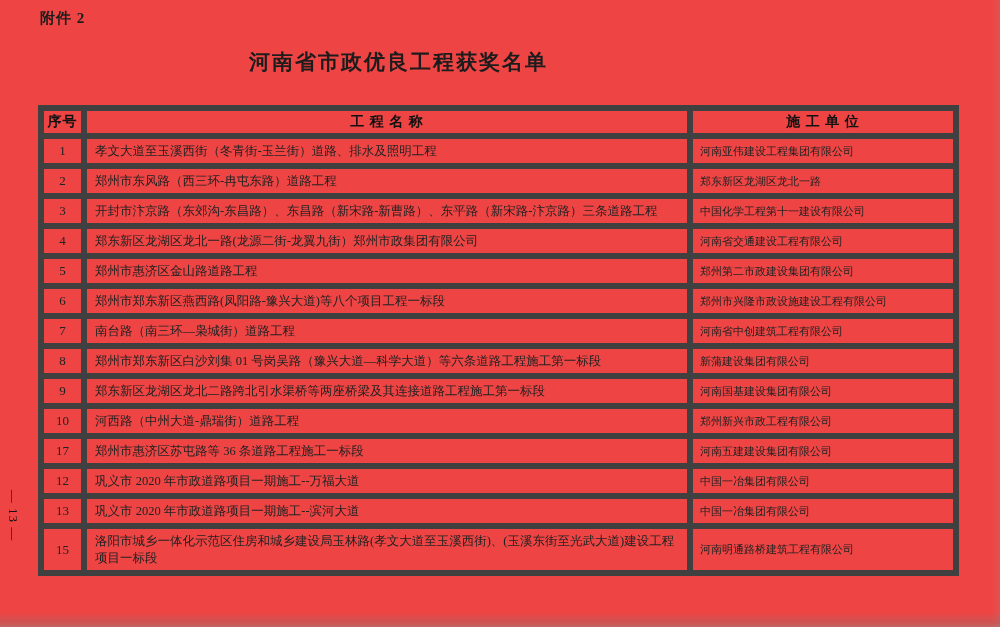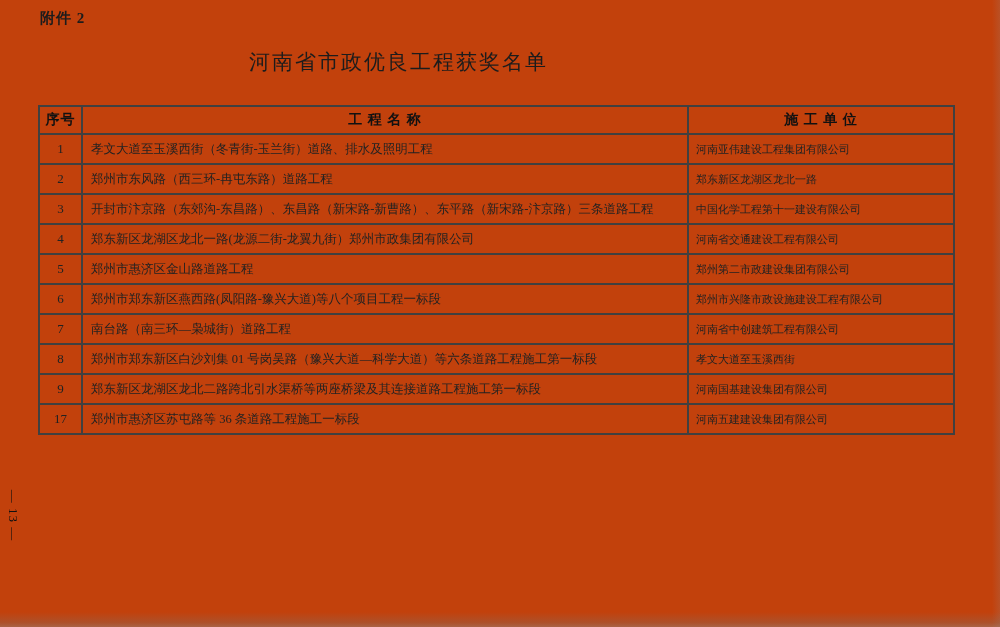--- a/index.html
+++ b/index.html
@@ -1,43 +1,43 @@
 <!DOCTYPE html>
 <html><head>
 <meta charset="utf-8">
 <style>
   html,body{margin:0;padding:0;background:#ffffff;}
   .page{
     position:relative;
     width:1000px;height:627px;
-    background:#c2410c;
+    background:#ef4444;
     overflow:hidden;
     font-family:"Liberation Serif","DejaVu Serif",serif;
     color:#1c1c1c;
   }
   .attachment{
     position:absolute;left:40px;top:9px;
     font-size:15px;font-weight:bold;letter-spacing:1px;
   }
   .title{
     position:absolute;left:0;top:48px;width:797px;margin:0;
     text-align:center;
-    font-size:21px;font-weight:normal;letter-spacing:2px;
+    font-size:21px;font-weight:bold;letter-spacing:2px;
   }
   table.awards{
     position:absolute;left:38px;top:105px;
     width:915px;
     border-collapse:collapse;
     table-layout:fixed;
   }
   table.awards col.c1{width:43px;}
   table.awards col.c2{width:606px;}
   table.awards col.c3{width:266px;}
   table.awards th, table.awards td{
-    border:2px solid #404040;
+    border:6px solid #404040;
     vertical-align:middle;
     overflow:hidden;
   }
   table.awards thead tr{height:28px;}
   table.awards th{
     font-size:14px;font-weight:bold;text-align:center;
     letter-spacing:1px;color:#111;
   }
   table.awards tbody tr{height:30px;}
   table.awards tbody tr.tall{height:47px;}
@@ -126,30 +126,50 @@
     <td class="c-contr">郑州市兴隆市政设施建设工程有限公司</td>
   </tr>
         <tr>
     <td class="c-idx">7</td>
     <td class="c-proj">南台路（南三环—枭城街）道路工程</td>
     <td class="c-contr">河南省中创建筑工程有限公司</td>
   </tr>
         <tr>
     <td class="c-idx">8</td>
     <td class="c-proj">郑州市郑东新区白沙刘集 01 号岗吴路（豫兴大道—科学大道）等六条道路工程施工第一标段</td>
-    <td class="c-contr">孝文大道至玉溪西街</td>
+    <td class="c-contr">新蒲建设集团有限公司</td>
   </tr>
         <tr>
     <td class="c-idx">9</td>
     <td class="c-proj">郑东新区龙湖区龙北二路跨北引水渠桥等两座桥梁及其连接道路工程施工第一标段</td>
     <td class="c-contr">河南国基建设集团有限公司</td>
   </tr>
         <tr>
+    <td class="c-idx">10</td>
+    <td class="c-proj">河西路（中州大道-鼎瑞街）道路工程</td>
+    <td class="c-contr">郑州新兴市政工程有限公司</td>
+  </tr>
+        <tr>
     <td class="c-idx">17</td>
     <td class="c-proj">郑州市惠济区苏屯路等 36 条道路工程施工一标段</td>
     <td class="c-contr">河南五建建设集团有限公司</td>
+  </tr>
+        <tr>
+    <td class="c-idx">12</td>
+    <td class="c-proj">巩义市 2020 年市政道路项目一期施工--万福大道</td>
+    <td class="c-contr">中国一冶集团有限公司</td>
+  </tr>
+        <tr>
+    <td class="c-idx">13</td>
+    <td class="c-proj">巩义市 2020 年市政道路项目一期施工--滨河大道</td>
+    <td class="c-contr">中国一冶集团有限公司</td>
+  </tr>
+        <tr class="tall">
+    <td class="c-idx">15</td>
+    <td class="c-proj">洛阳市城乡一体化示范区住房和城乡建设局玉林路(孝文大道至玉溪西街)、(玉溪东街至光武大道)建设工程项目一标段</td>
+    <td class="c-contr">河南明通路桥建筑工程有限公司</td>
   </tr>
       </tbody>
   </table>
 
   <div class="scan-shadow-right"></div>
   <div class="scan-shadow-bottom"></div>
 </div>
 
 </body></html>

